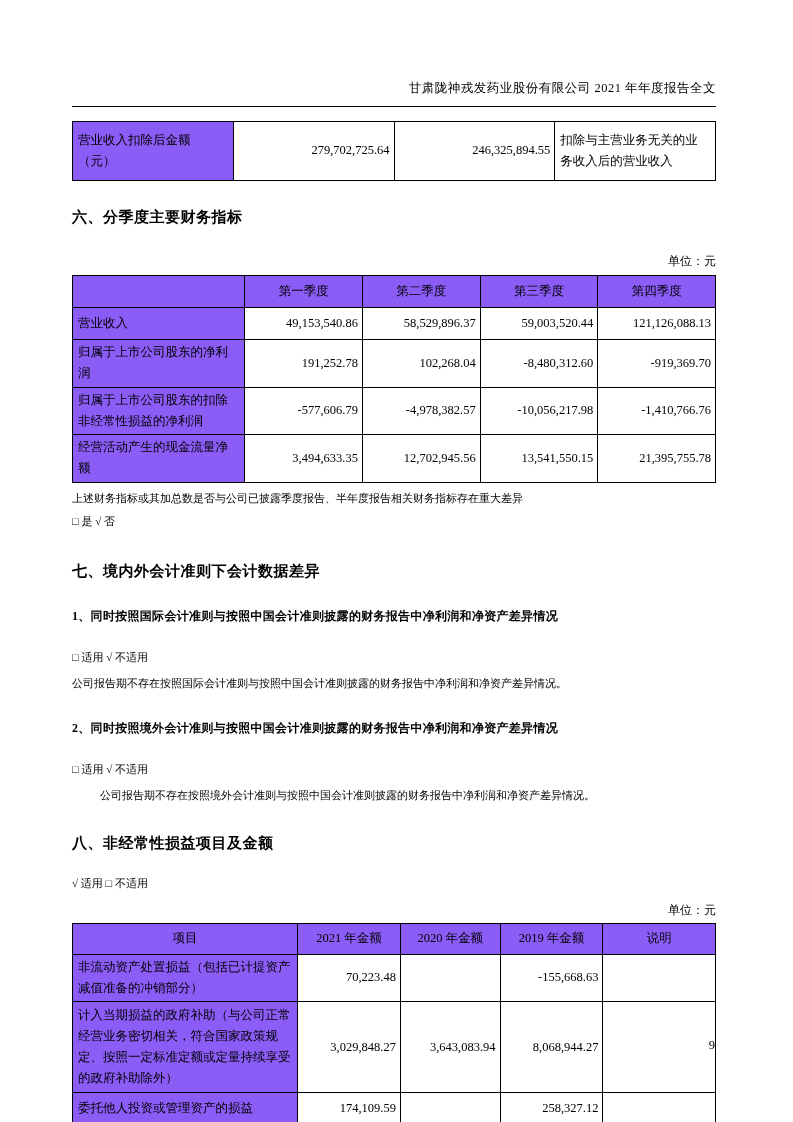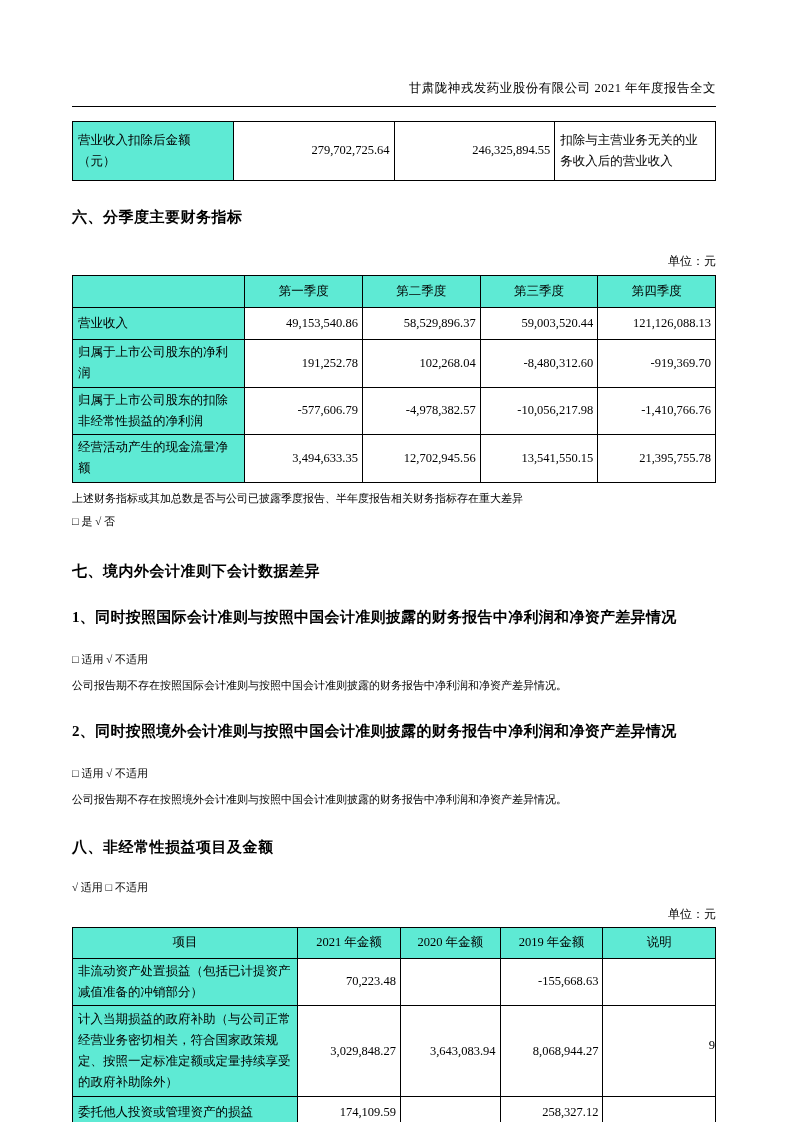--- a/index.html
+++ b/index.html
@@ -33,33 +33,33 @@
     border: 1.5px solid #000;
   }
   td {
     border: 1px solid #000;
     font-size: 12.5px;
     padding: 2px 5px;
     vertical-align: middle;
     word-break: break-all;
     line-height: 1.7;
   }
-  .shade { background: #5eead4; font-family: Liberation Serif, serif; }
+  .shade { background: #8b5cf6; font-family: Liberation Serif, serif; }
   .num { text-align: right; padding-right: 4px; }
   .center { text-align: center; }
   .t1 { margin-top: 14px; }
   .t1 td { height: 54px; }
   .sec-title {
     font-size: 15px;
     font-weight: bold;
     margin: 0;
     letter-spacing: 0.5px;
   }
   .sub-title {
-    font-size: 15px;
+    font-size: 12px;
     font-weight: bold;
     margin: 0;
     letter-spacing: 0.3px;
   }
   .unit-line {
     text-align: right;
     font-size: 12px;
   }
   .body-text {
     font-size: 11px;
@@ -157,21 +157,21 @@
     <div class="body-text" style="margin-top:6px;">□ 是 √ 否</div>
 
     <h2 class="sec-title" style="margin-top:31px;">七、境内外会计准则下会计数据差异</h2>
 
     <h3 class="sub-title" style="margin-top:27px;">1、同时按照国际会计准则与按照中国会计准则披露的财务报告中净利润和净资产差异情况</h3>
     <div class="body-text" style="margin-top:24px;">□ 适用 √ 不适用</div>
     <div class="body-text" style="margin-top:9px;">公司报告期不存在按照国际会计准则与按照中国会计准则披露的财务报告中净利润和净资产差异情况。</div>
 
     <h3 class="sub-title" style="margin-top:27px;">2、同时按照境外会计准则与按照中国会计准则披露的财务报告中净利润和净资产差异情况</h3>
     <div class="body-text" style="margin-top:24px;">□ 适用 √ 不适用</div>
-    <div class="body-text" style="margin-top:9px;">公司报告期不存在按照境外会计准则与按照中国会计准则披露的财务报告中净利润和净资产差异情况。</div>
+    <div class="body-text" style="margin-top:9px;margin-left:28px;">公司报告期不存在按照境外会计准则与按照中国会计准则披露的财务报告中净利润和净资产差异情况。</div>
 
     <h2 class="sec-title" style="margin-top:29px;">八、非经常性损益项目及金额</h2>
     <div class="body-text" style="margin-top:22px;">√ 适用 □ 不适用</div>
     <div class="unit-line" style="margin-top:9px; margin-bottom:4px;">单位：元</div>
 
     <table class="nt">
       <colgroup>
           <col style="width:35%">
           <col style="width:16%">
           <col style="width:15.5%">

